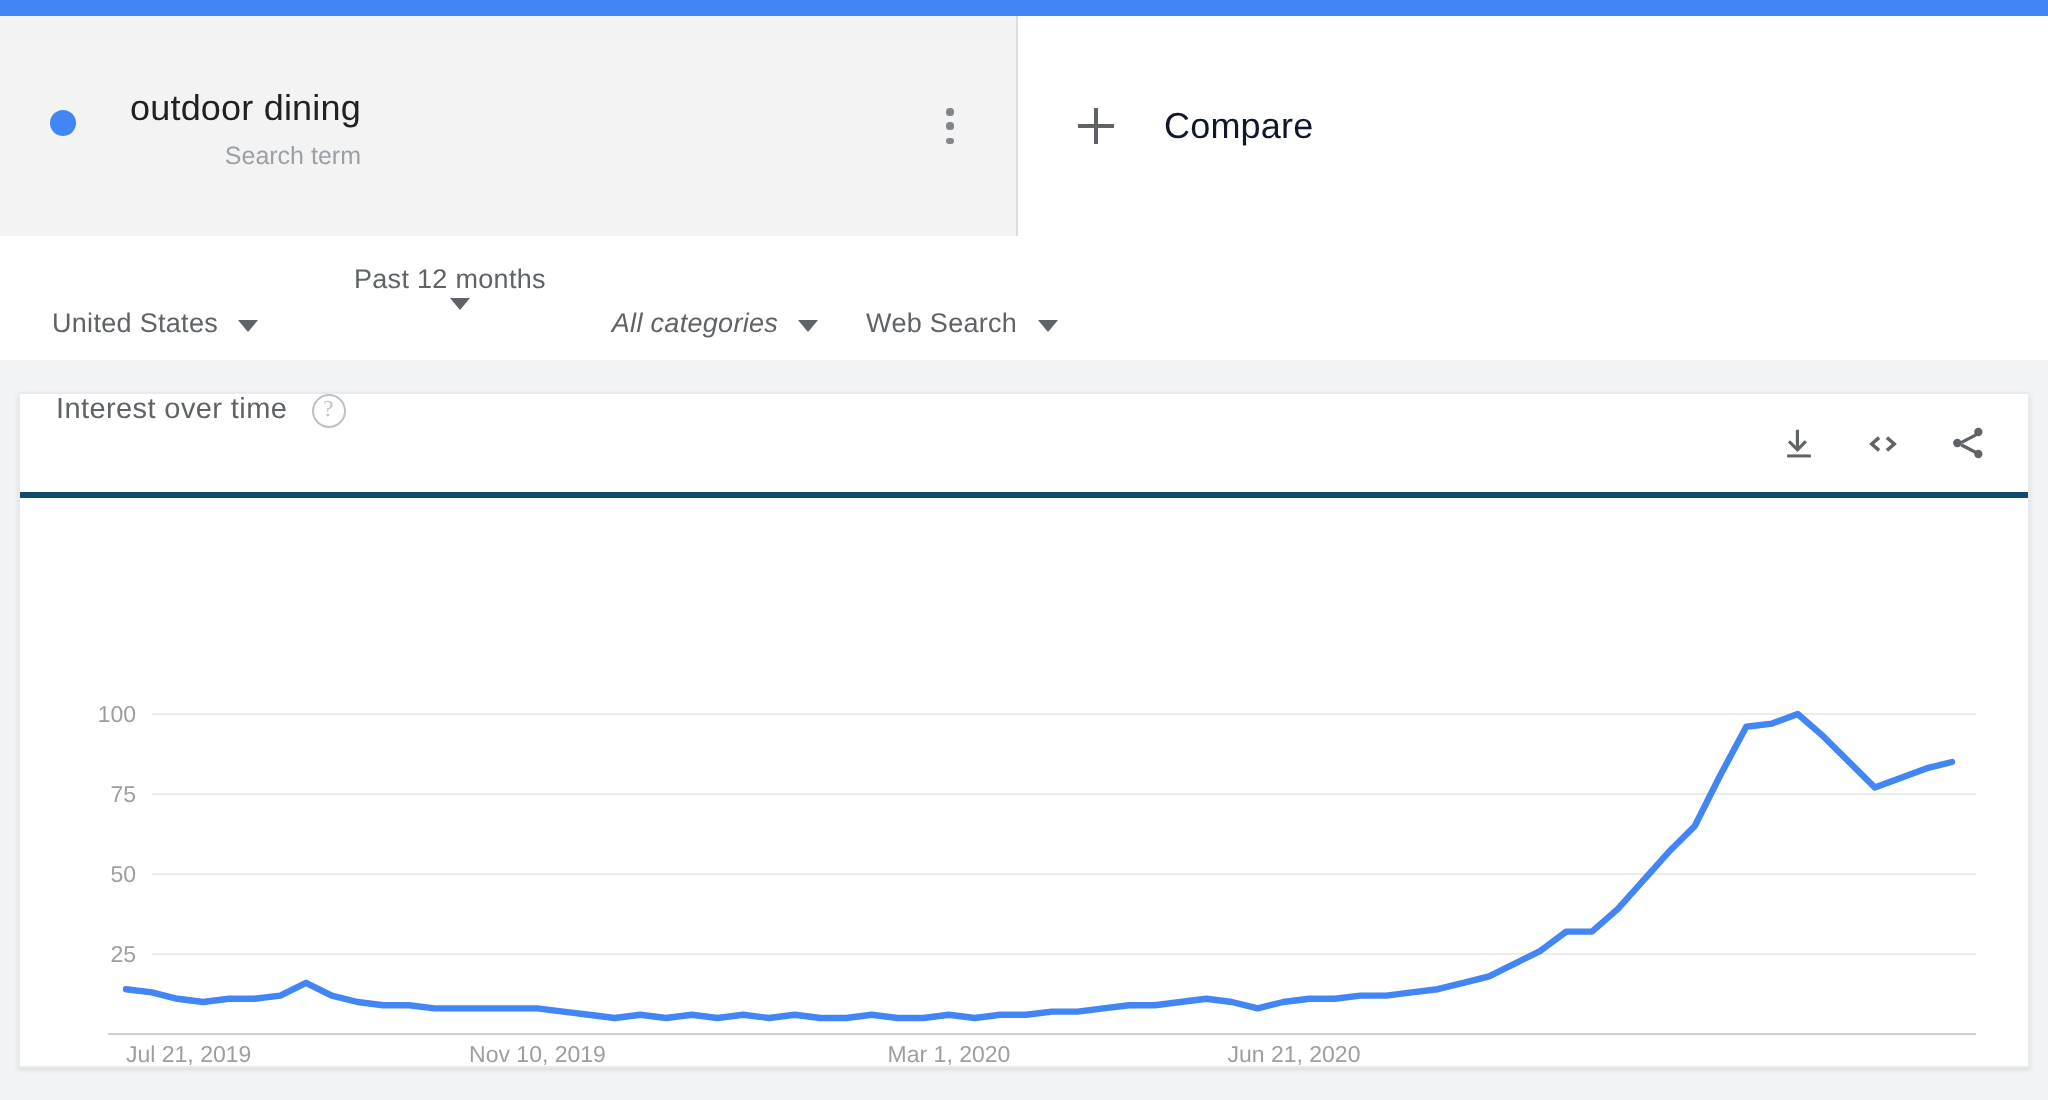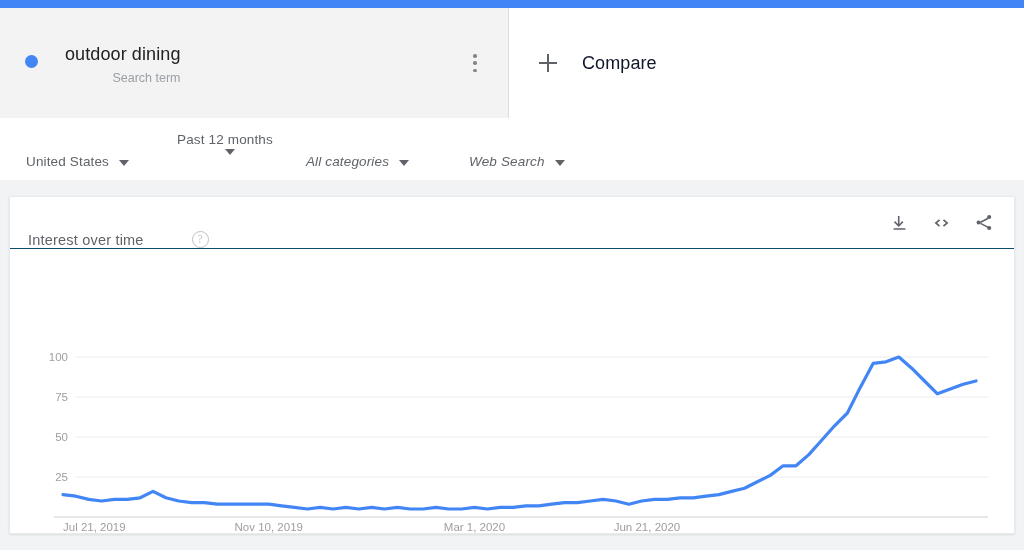--- a/index.html
+++ b/index.html
@@ -70,44 +70,43 @@
     position:absolute; left:0; top:132px; width:1024px; height:60px;
     background:#ffffff; border-bottom:1px solid #e0e0e0;
     display:flex; align-items:center;
   }
   .filter {
     display:flex; align-items:center; cursor:pointer; height:100%;
   }
   .filter:nth-child(1){ margin-left:26px; }
   .filter:nth-child(2){ margin-left:48px;flex-direction:column; }
   .filter:nth-child(3){ margin-left:33px;font-style:italic; }
-  .filter:nth-child(4){ margin-left:60px;font-style:italic; }
+  .filter:nth-child(4){ margin-left:24px; }
   .filter-label { font-size:13.5px; color:#5f6368; letter-spacing:.15px; }
   .caret {
     width:0;height:0; margin-left:10px; margin-top:2px;
     border-left:5px solid transparent; border-right:5px solid transparent;
     border-top:6px solid #5f6368;
   }
 
   
   .backdrop {
     position:absolute; left:0; top:180px; width:1024px; height:370px;
     background:#f1f3f4;
   }
 
   
   .chart-card {
     position:absolute; left:9px; top:196px; width:1006px; height:338px;
     background:#ffffff; border:1px solid #e8eaed;
     box-shadow:0 1px 2px rgba(60,64,67,.12);
   }
   .card-head {
-    position:relative; height:52px; display:flex; align-items:flex-end;
-    border-bottom:1px solid #0c4a6e;
-    gap:36px;
+    position:relative; height:52px; display:flex; align-items:flex-start;
+    border-bottom:3px solid #0c4a6e;
   }
   .card-title {
     margin-left:18px; font-size:14.5px; color:#5f6368; letter-spacing:.2px;
   }
   .help-ico {
     width:17px; height:17px; border-radius:50%;
     border:1.3px solid #bdc1c6; color:#bdc1c6;
     font-size:11.5px; line-height:15px; text-align:center;
     margin-left:12px; cursor:pointer; font-family:"Liberation Serif", serif;
   }

